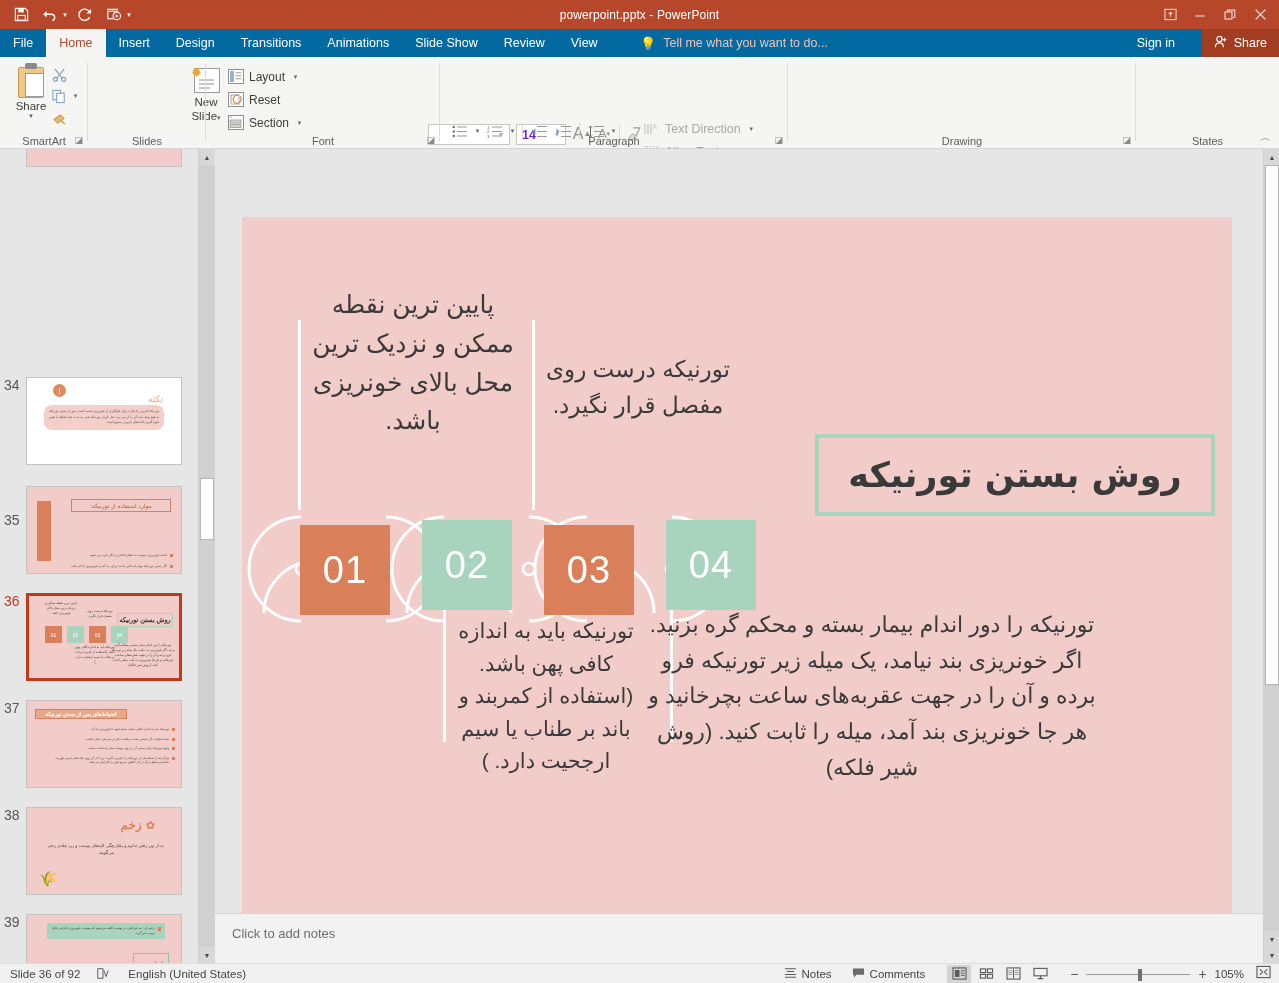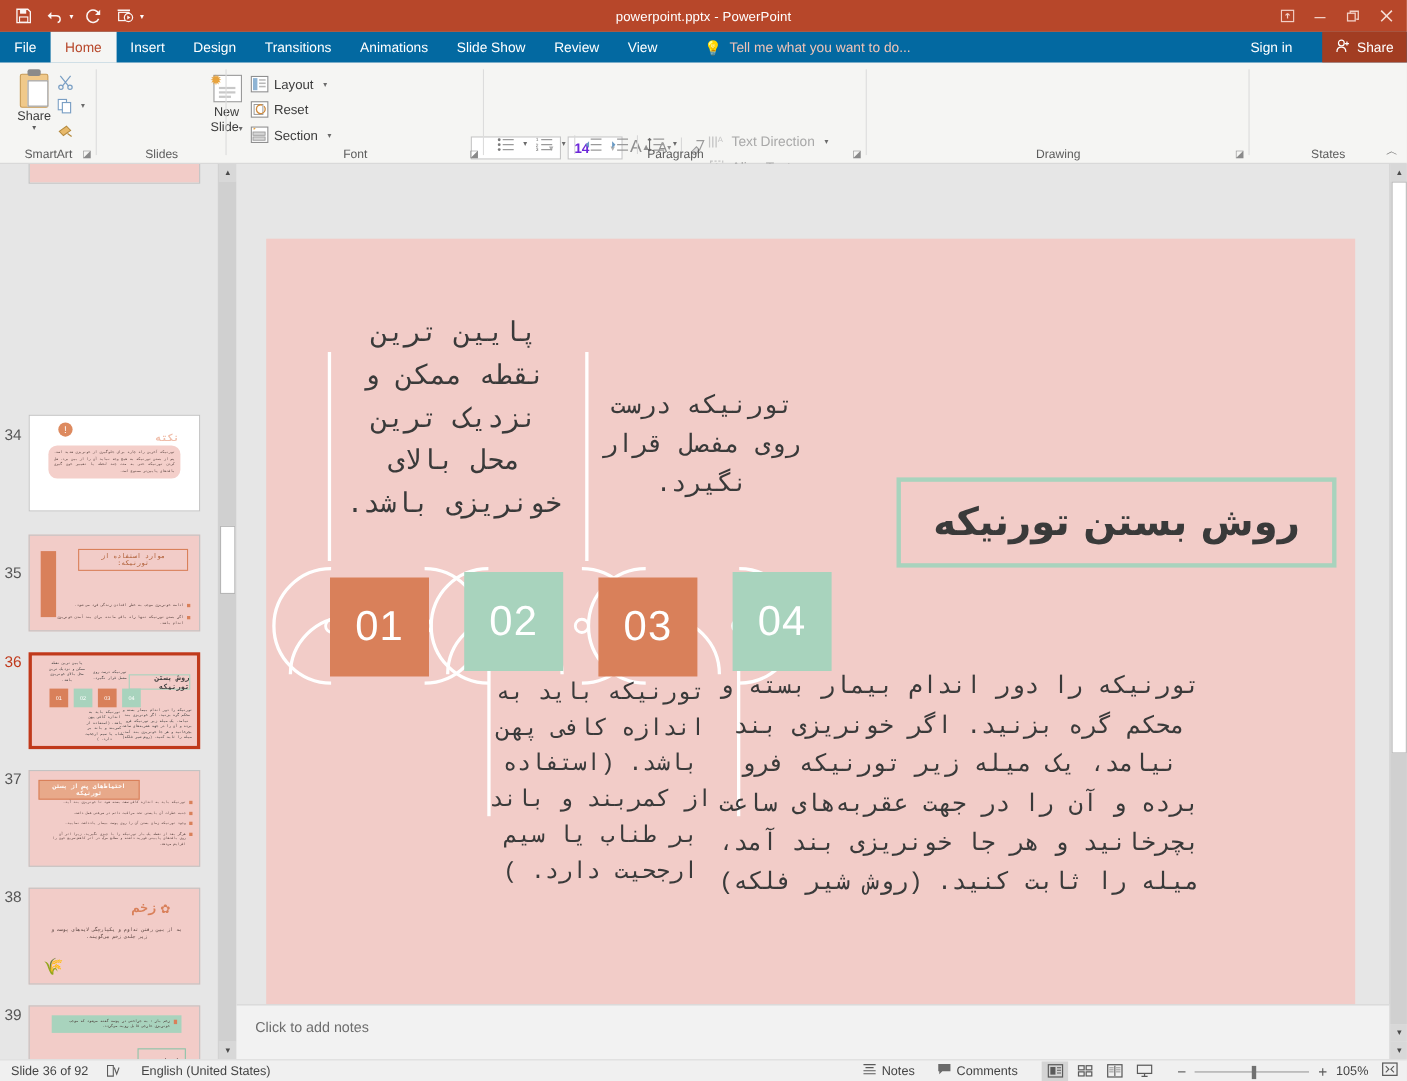--- a/index.html
+++ b/index.html
@@ -139,21 +139,21 @@
     position:absolute; left:27px; top:68px; width:990px; height:744px;
     background:#f2ccc8; overflow:hidden;
   }
   .notesbar {
     position:absolute; left:215px; top:913px; width:1048px; height:50px;
     background:#f2f2f2; border-top:1px solid #d3d3d3;
   }
   .notes-ph { position:absolute; left:17px; top:12px; font-size:13px; color:#6d6d6d; }
 
   
-  .fa { direction:rtl; font-family:Liberation Mono, monospace; color:#3a3a3a; }
+  .fa { direction:rtl; font-family:Liberation Sans, sans-serif; color:#3a3a3a; }
   .numbox {
     position:absolute; display:flex; align-items:center; justify-content:center;
     color:#fff; font-size:38px; font-family:"Liberation Sans", sans-serif; letter-spacing:1px;
   }
   .vline { position:absolute; background:#ffffff; width:3px; }
   .titlebox {
     position:absolute; border:4px solid #a8d3bd; background:#f2ccc8;
     display:flex; align-items:center; justify-content:center;
   }
   .titlebox span { font-size:35px; font-weight:bold; color:#3a3a3a; direction:rtl; font-family:"DejaVu Sans", sans-serif; }
@@ -537,21 +537,21 @@
 
   <div class="thumbpanel">
 
     <div class="thumb" style="top:-70px; height:88px;">
       <div style="background:#f2ccc8;width:100%;height:100%;padding:5px 8px;">
         
         
       </div>
     </div>
 
-    <div class="thumbnum" style="top:228px;margin-top:10px;">34</div>
+    <div class="thumbnum" style="top:228px;">34</div>
     <div class="thumb" style="top:228px; height:88px; background:#fff;">
       <div style="position:absolute;left:26px;top:6px;width:13px;height:13px;border-radius:50%;background:#dd8a5f;color:#fff;font-size:9px;display:flex;align-items:center;justify-content:center;">!</div>
       <div class="fa" style="position:absolute;right:18px;top:16px;font-size:9px;font-weight:bold;color:#f0bda9;">نکته</div>
       <div style="position:absolute;left:17px;top:27px;width:120px;background:#f4cfca;border-radius:8px;padding:4px 5px;">
         <div class="fa" style="font-size:3.2px;line-height:5.5px;text-align:justify;color:#5a4440;">تورنیکه آخرین راه چاره برای جلوگیری از خونریزی شدید است. پس از بستن تورنیکه به هیچ وجه نباید آن را از بین برد. شل کردن تورنیکه حتی به مدت چند لحظه یا تغییر خون گیری بافت‌های پایین‌تر ممنوع است.</div>
       </div>
     </div>
 
     <div class="thumbnum" style="top:337px;margin-top:26px;">35</div>
     <div class="thumb" style="top:337px; height:88px; background:#f2ccc8;">

